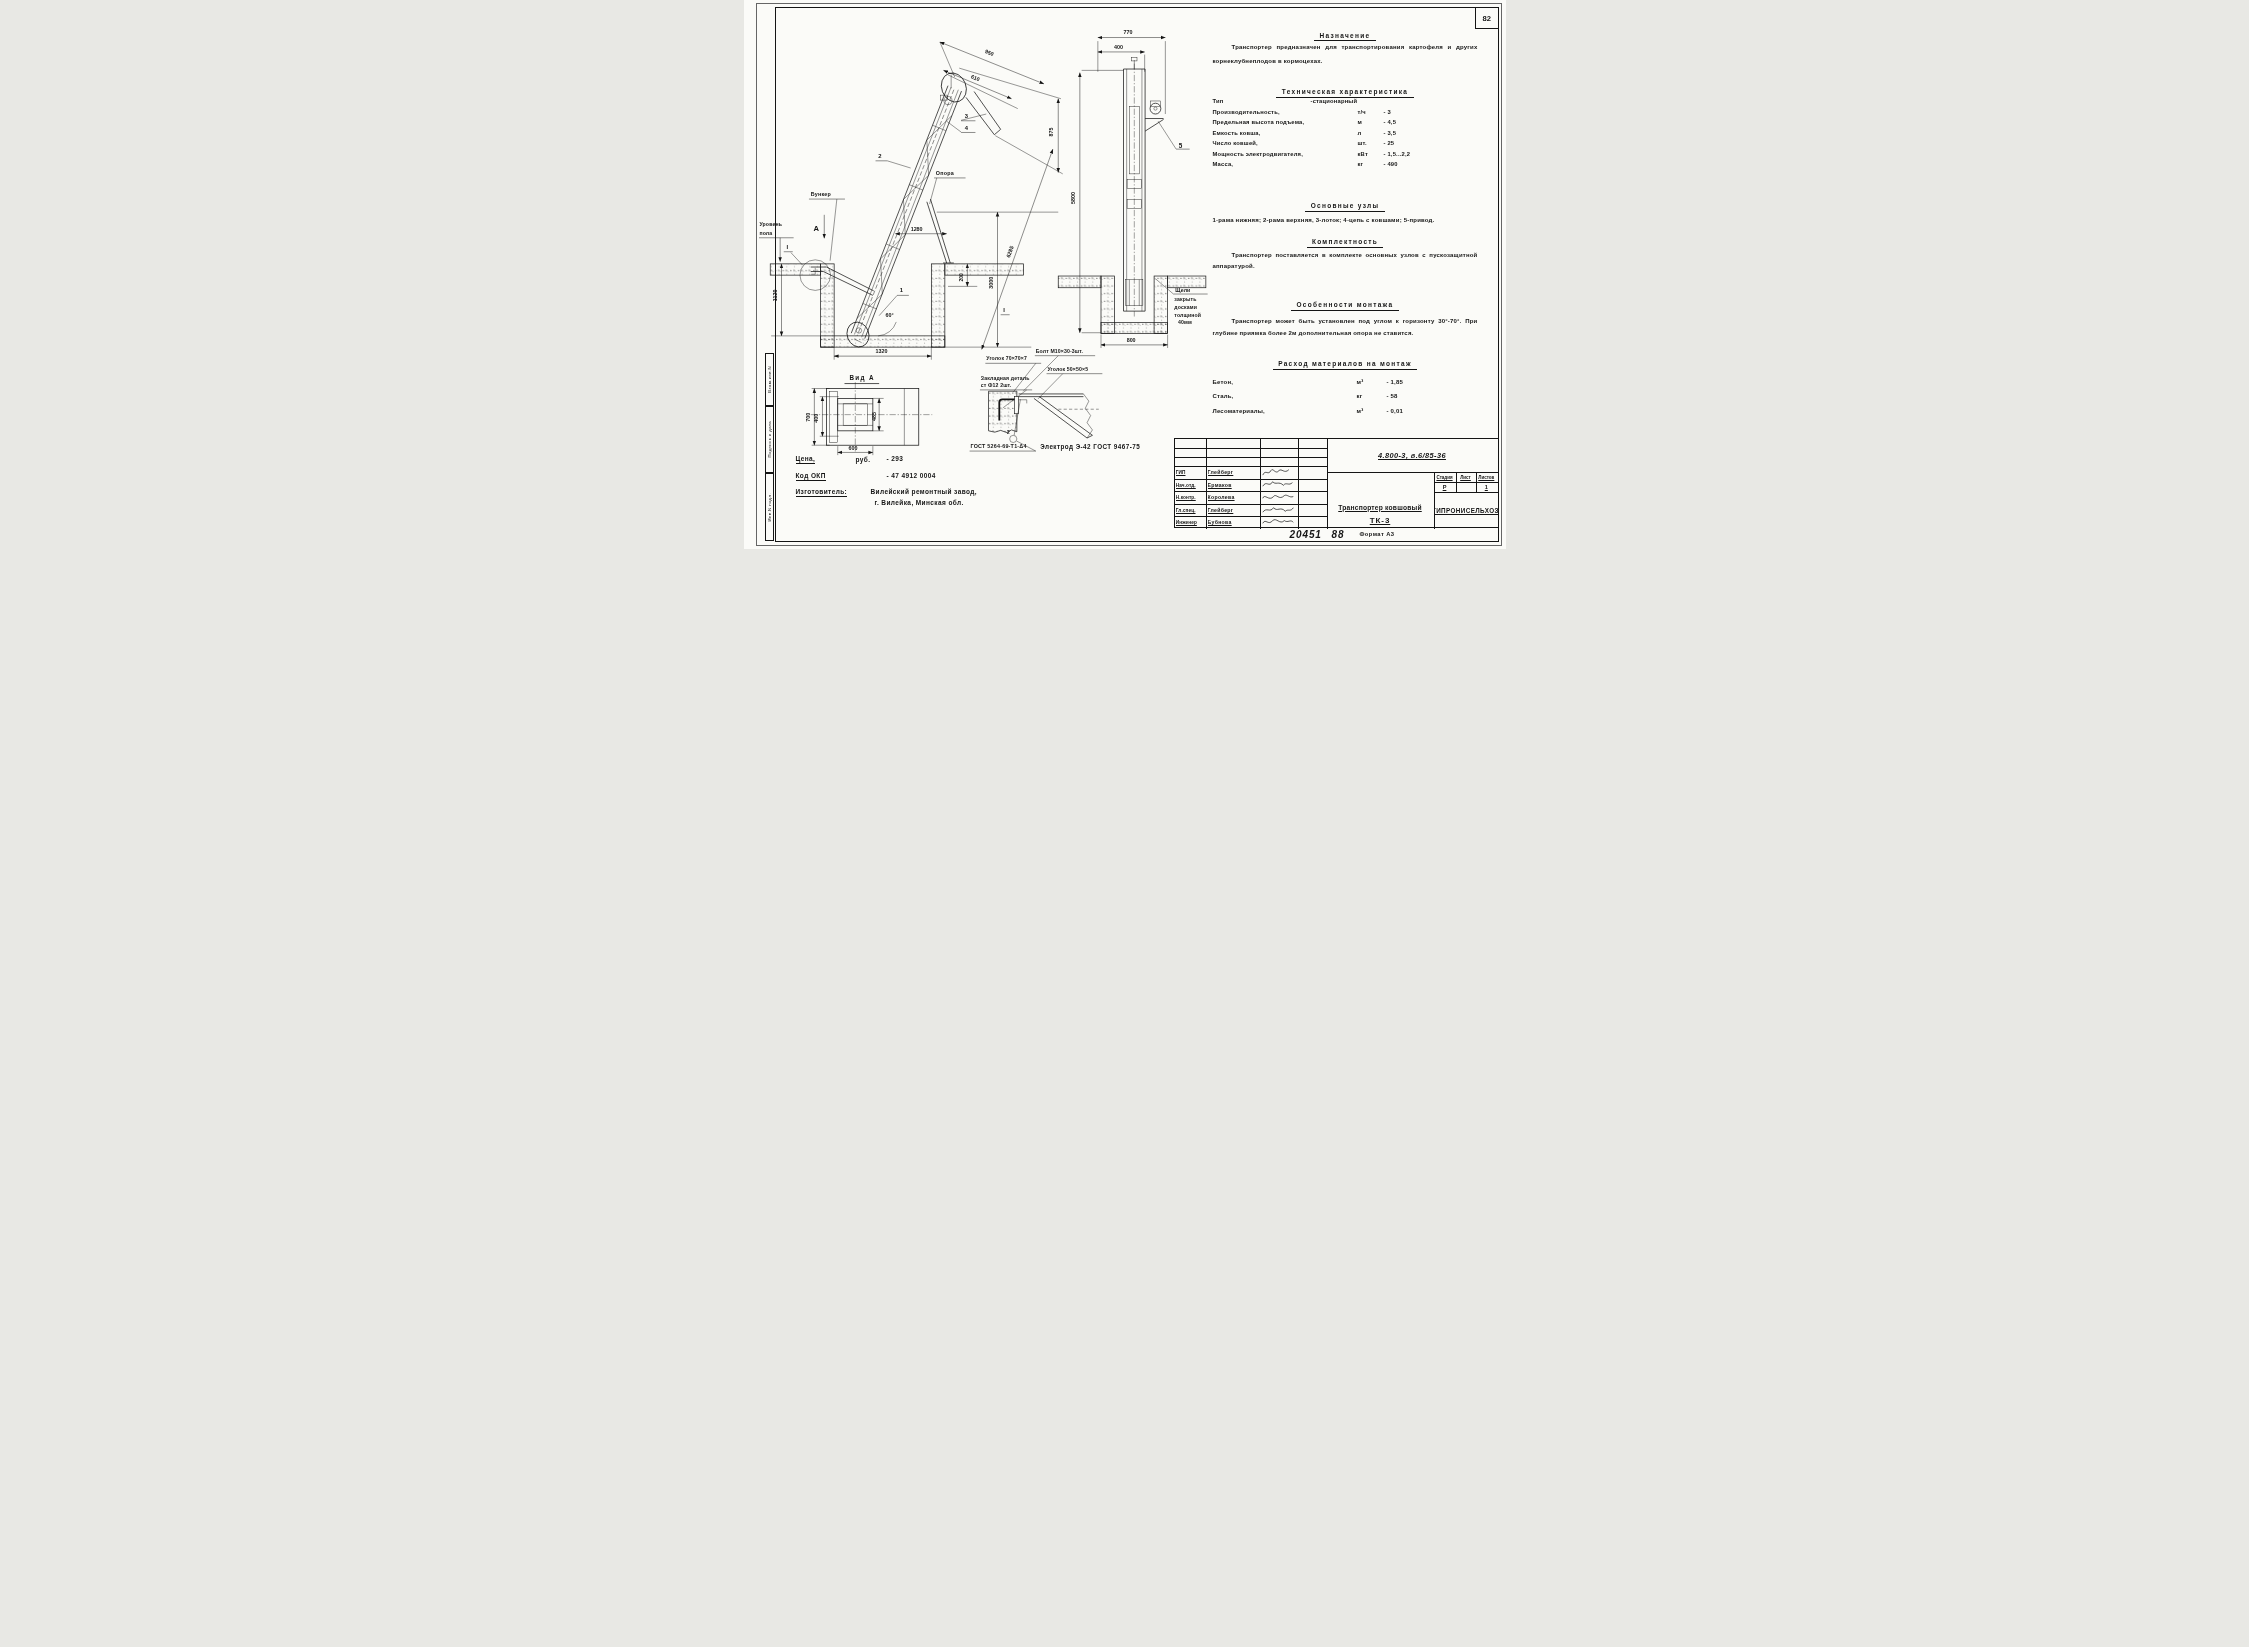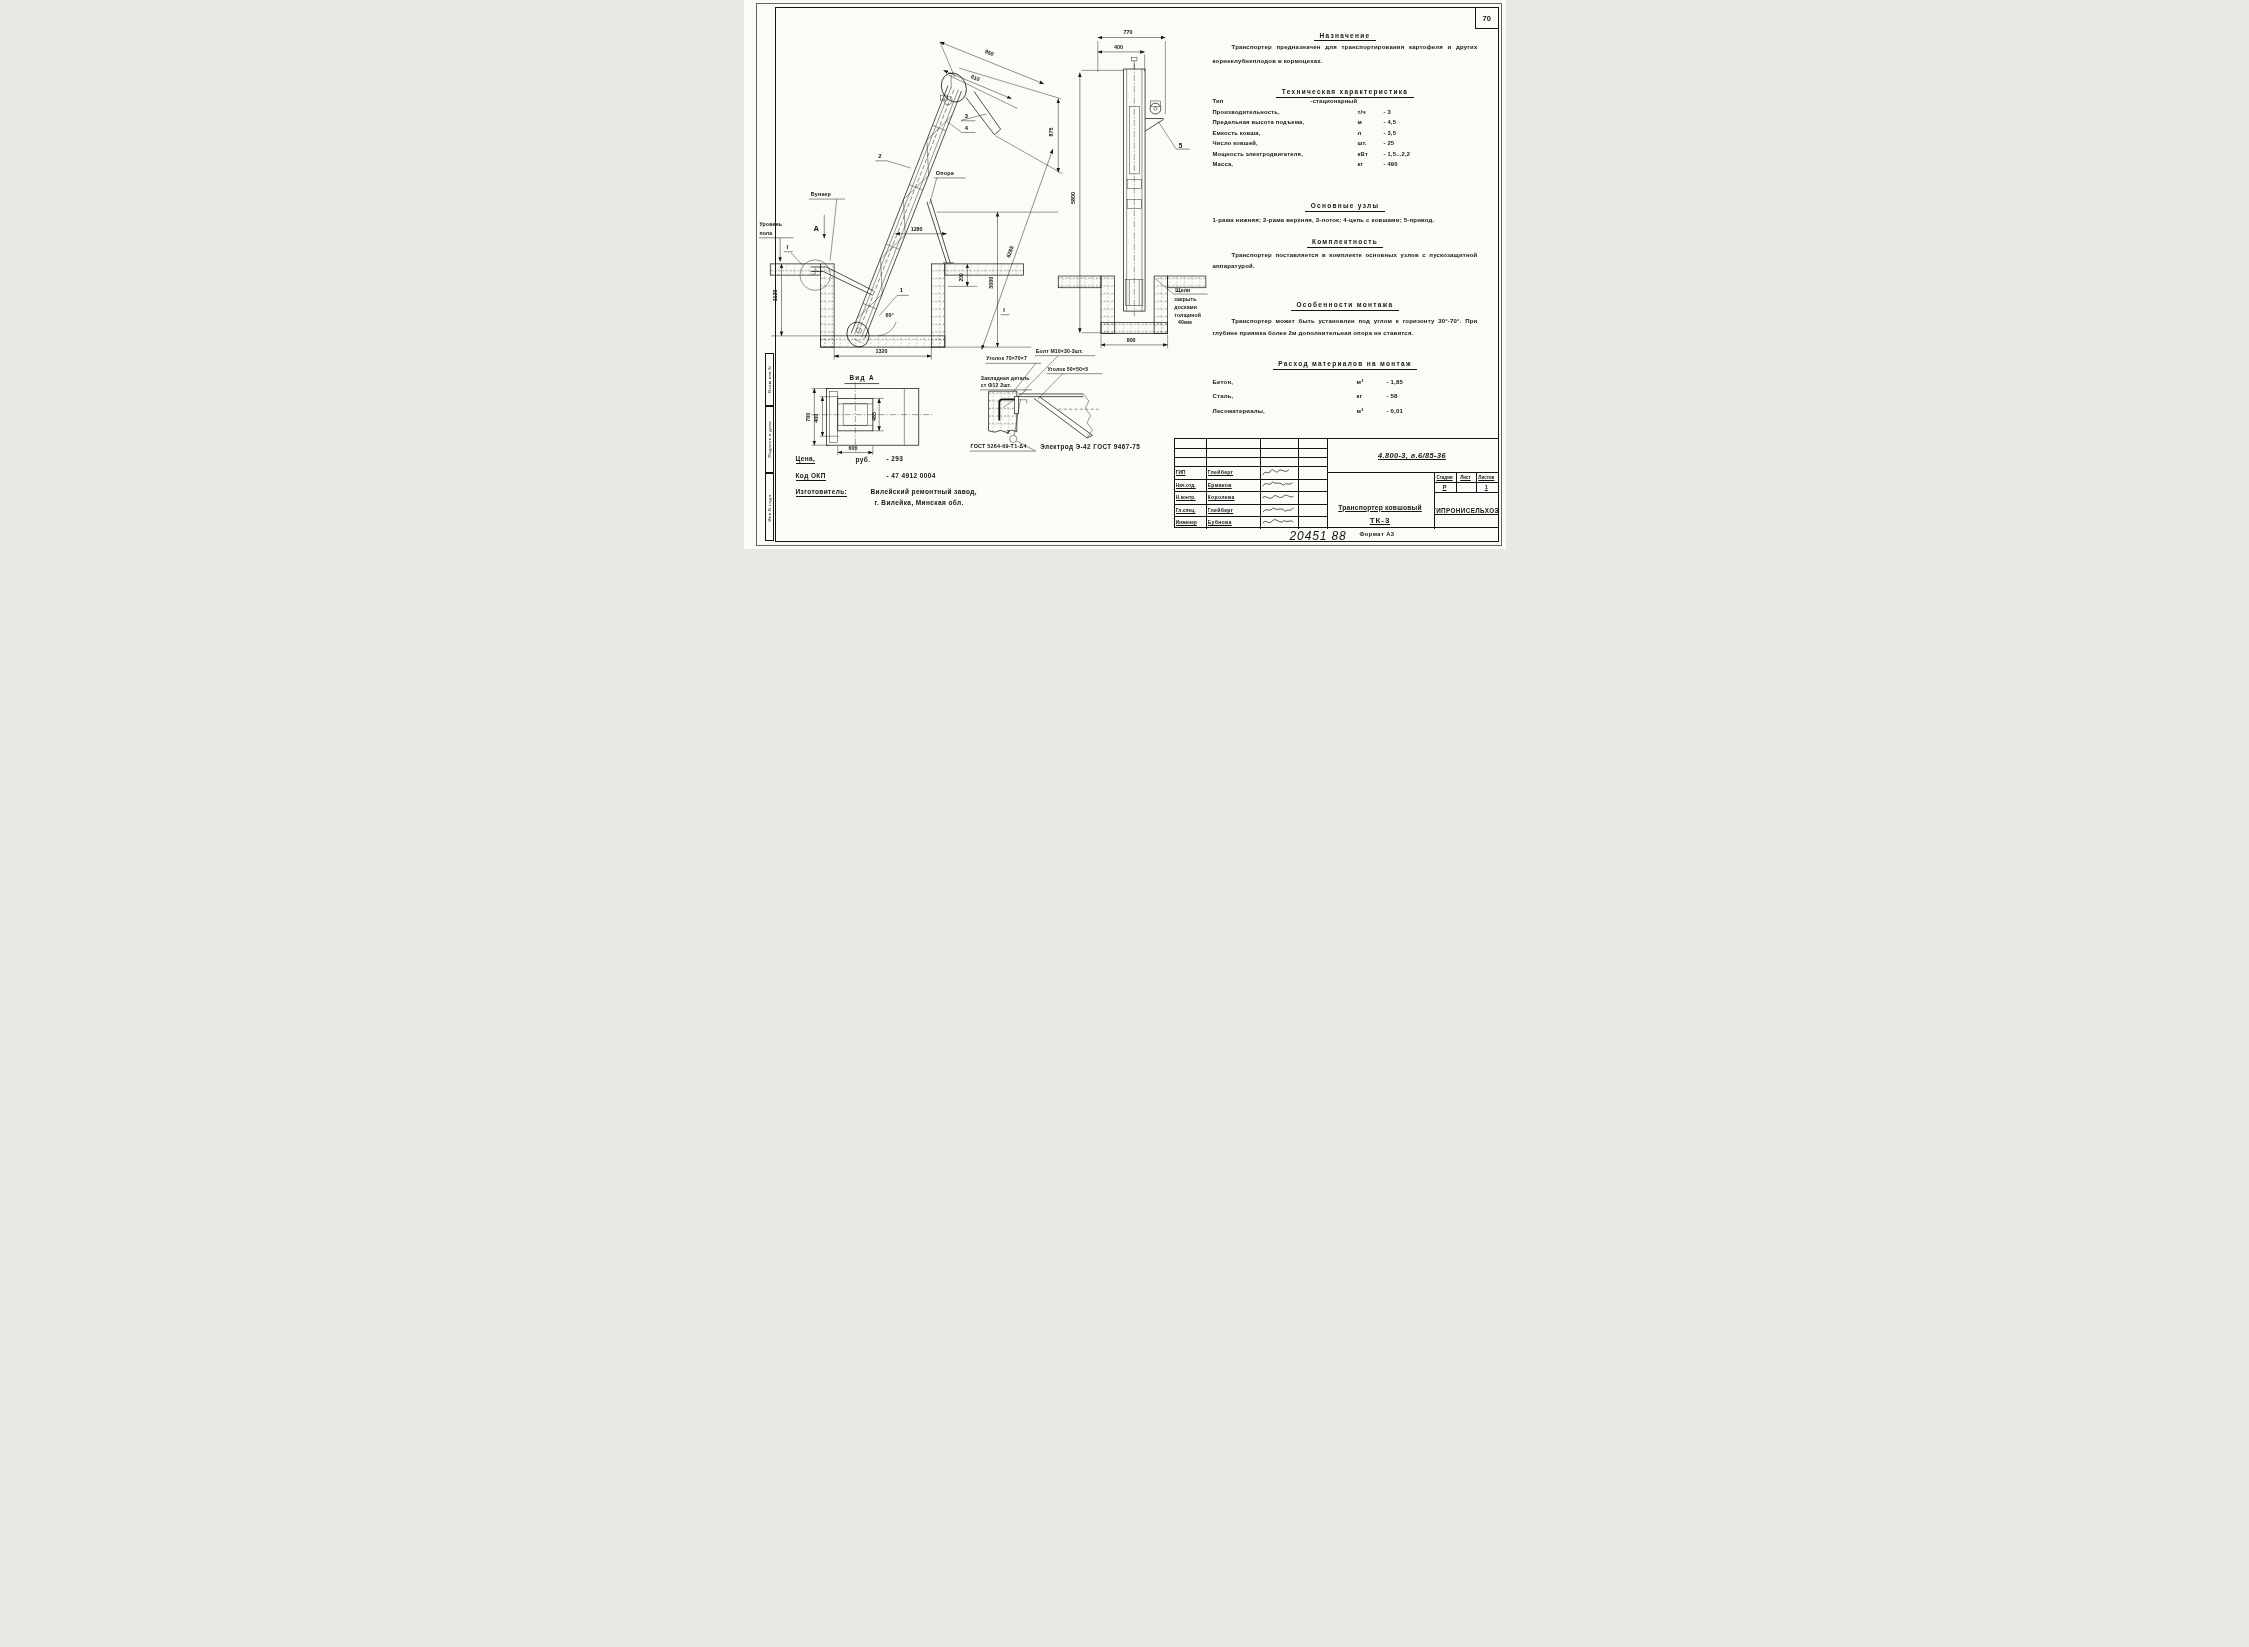--- a/index.html
+++ b/index.html
@@ -37,21 +37,21 @@
   .st-cell{position:absolute;display:flex;align-items:center;overflow:hidden;text-decoration:underline;}
   .st-role{font-size:4.7px;letter-spacing:0.1px;font-weight:600;}
   .st-name{font-size:5.2px;letter-spacing:0.3px;font-weight:700;}
   .st-doc{justify-content:center;font-size:7.4px;font-weight:600;font-style:italic;letter-spacing:0.4px;}
   .st-title{flex-direction:column;justify-content:center;text-align:center;}
   .st-t1{font-size:6.7px;font-weight:700;letter-spacing:0.2px;}
   .st-t2{font-size:8px;font-weight:700;letter-spacing:0.9px;margin-top:5.4px;}
   .st-hd{justify-content:center;font-size:4.5px;font-weight:600;}
   .st-vl{justify-content:center;font-size:5.6px;font-weight:700;}
   .st-org{justify-content:center;font-size:6.3px;font-weight:700;letter-spacing:0.4px;}
-  .foot-hand{font-style:italic;font-size:12px;font-weight:400;letter-spacing:0.9px;padding-left:8px;}
+  .foot-hand{font-style:italic;font-size:10px;font-weight:700;letter-spacing:0.9px;padding-left:8px;}
   .foot-fmt{font-size:5.8px;font-weight:600;letter-spacing:0.4px;}
   
   svg text{font-family:"Liberation Sans",sans-serif;fill:#151515;}
   .ln{stroke:#1b1b1b;stroke-width:1.7;fill:none;}
   .tn{stroke:#1b1b1b;stroke-width:1;fill:none;}
   .dm{stroke:#1b1b1b;stroke-width:1.1;fill:none;}
   .dsh{stroke:#1b1b1b;stroke-width:1.1;fill:none;stroke-dasharray:10 5;}
   .cl{stroke:#1b1b1b;stroke-width:.9;fill:none;stroke-dasharray:14 4 3 4;}
   .conc{fill:url(#conc);stroke:#1b1b1b;stroke-width:1.6;}
   .dt{font-size:12px;font-weight:700;}
@@ -61,21 +61,21 @@
   .mk{font-size:13px;font-weight:700;}
   .big{font-size:14px;font-weight:700;letter-spacing:1px;}
 </style>
 </head>
 <body>
 
 <div class="sheet">
   <div class="trim"></div>
   <div class="frame"></div>
   <div class="pagebox">
-    <span>70</span>
+    <span>82</span>
   </div>
 
   <div class="sb-cell" style="top:353px;height:53px;">
     <span>Взам.инв.N</span>
     </div>
   <div class="sb-cell" style="top:406px;height:67px;">
     <span>Подпись и дата</span>
     </div>
   <div class="sb-cell" style="top:473px;height:68px;">
     <span>Инв.N подл.</span>

